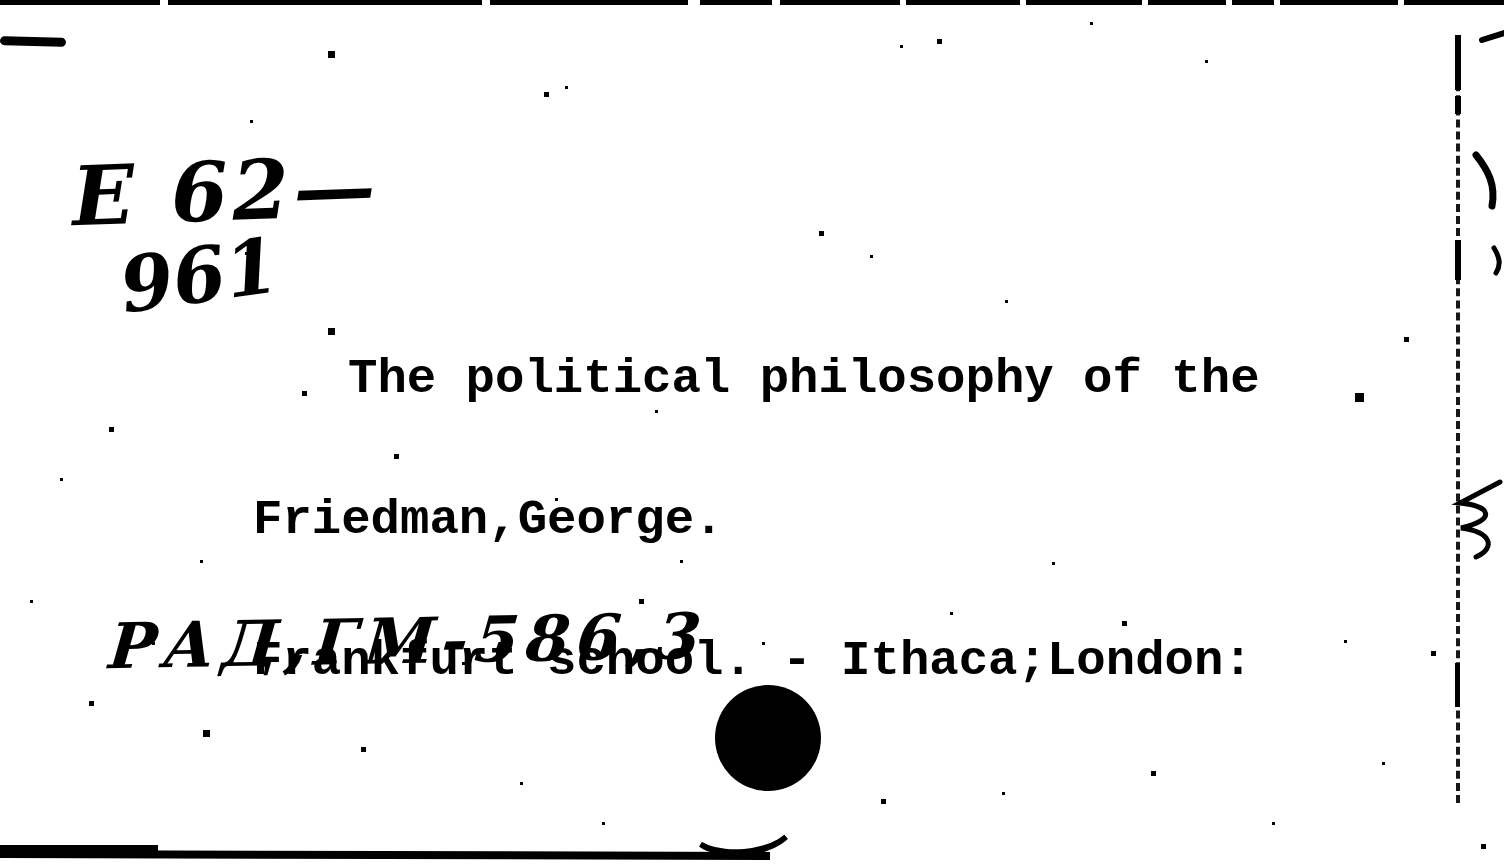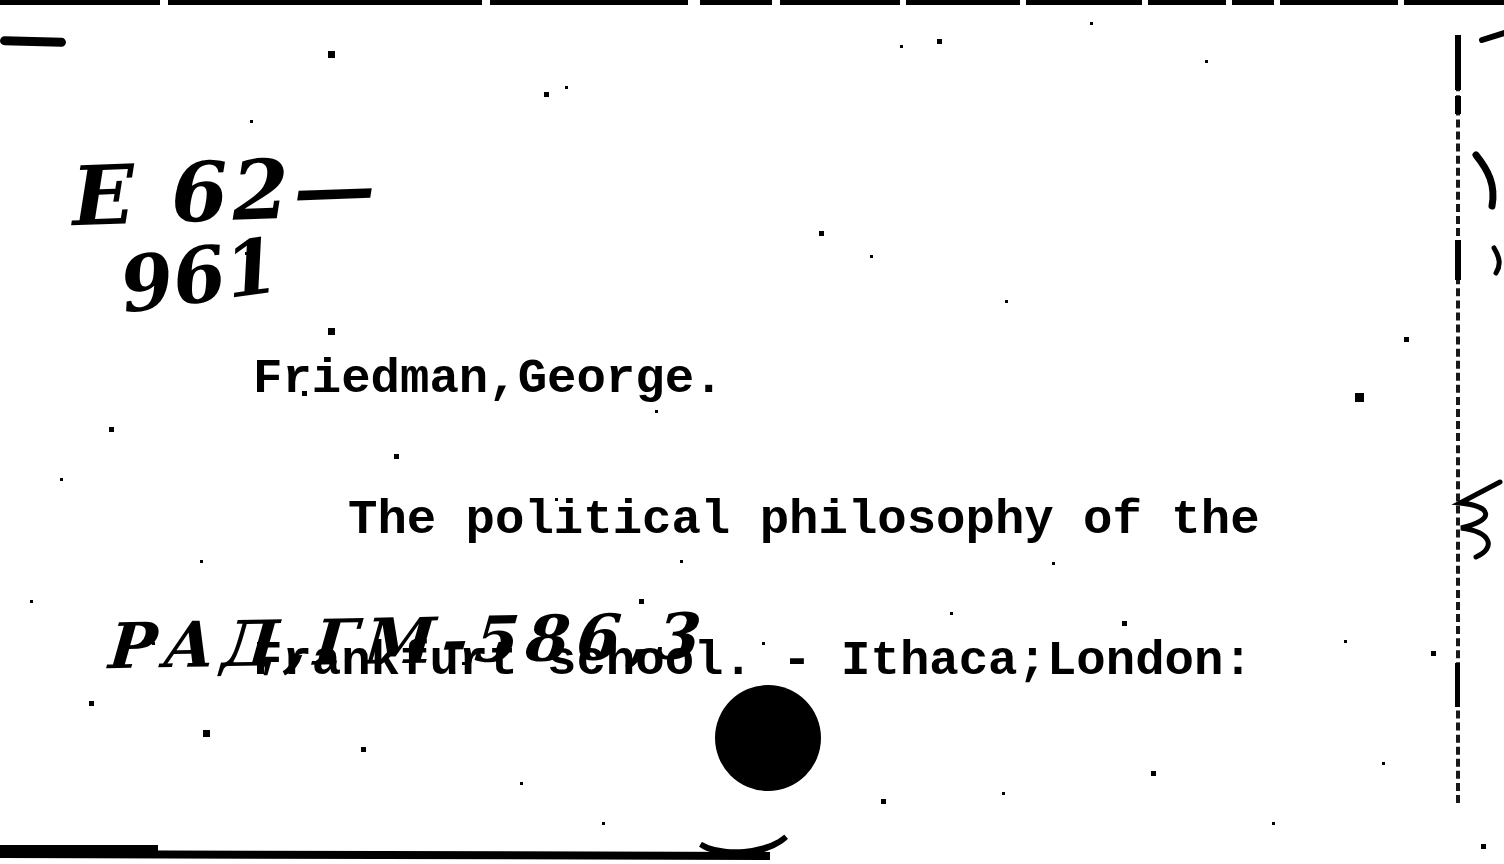--- a/index.html
+++ b/index.html
@@ -109,22 +109,22 @@
     <div class="edge top-seg ts9"></div>
     <div class="edge top-seg ts10"></div>
     <div class="edge top-seg ts11"></div>
   </div>
   <div class="edge topleft-dash"></div>
 
   <div class="hand class-mark">E 62—</div>
   <div class="hand item-number">961</div>
 
   <div class="typed">
+    <div class="line indent">The political philosophy of the</div>
     <div class="line">Friedman,George.</div>
-    <div class="line indent">The political philosophy of the</div>
     <div class="line">Frankfurt school. - Ithaca;London:</div>
     
     
   </div>
 
   <div class="hand shelf-notation">РАД,ГМ-586,3</div>
 
   <div class="punch-hole"></div>
   <div class="punch-arc"></div>
 

